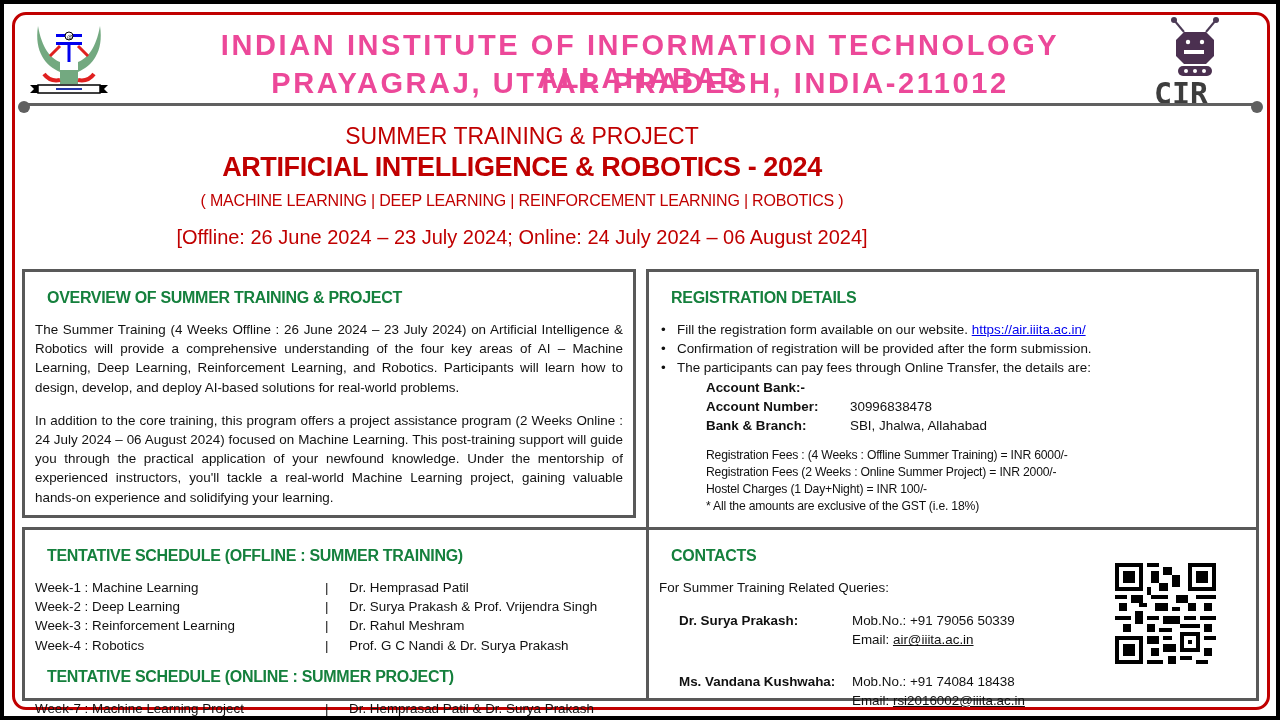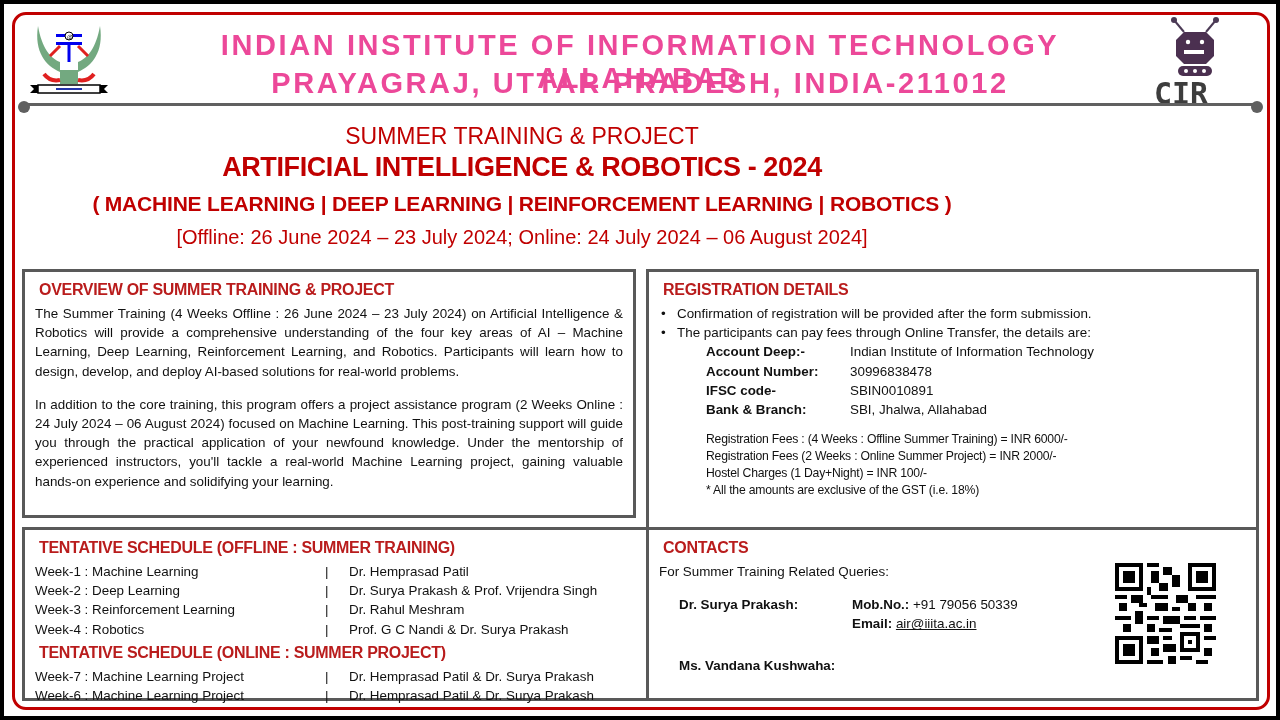--- a/index.html
+++ b/index.html
@@ -9,42 +9,42 @@
   .hdr-line{position:absolute;left:22px;top:103px;width:1232px;height:3px;background:#606060;}
   .dot{position:absolute;width:12px;height:12px;border-radius:50%;background:#606060;top:101px;}
   .logo-left{position:absolute;left:26px;top:22px;width:86px;height:78px;}
   .logo-right{position:absolute;left:1150px;top:16px;width:100px;height:90px;}
   .title1,.title2{position:absolute;left:120px;width:1040px;text-align:center;font-weight:bold;color:#ec4899;letter-spacing:2.6px;font-size:29px;}
   .title1{top:29px;}
   .title2{top:67px;}
   .sub{position:absolute;left:0;width:1044px;text-align:center;color:#c00000;}
   .s1{top:123px;font-size:23px;}
   .s2{top:152px;font-size:27px;font-weight:bold;letter-spacing:-0.4px;}
-  .s3{top:192px;font-size:21px;letter-spacing:-0.2px;font-weight:bold;}
+  .s3{top:192px;font-size:16px;letter-spacing:-0.2px;}
   .s4{top:226px;font-size:20px;}
   .box{position:absolute;border:3px solid #595959;background:#fff;box-sizing:border-box;padding:4px 10px;font-size:13.4px;color:#111;line-height:19.2px;}
-  .box h3{margin:4px;color:#b91c1c;font-size:16px;font-weight:bold;letter-spacing:-0.3px;line-height:20px;}
+  .box h3{margin:12px;color:#15803d;font-size:16px;font-weight:bold;letter-spacing:-0.3px;line-height:20px;}
   .justify{text-align:justify;margin:0;}
   .b1{left:22px;top:269px;width:614px;height:249px;}
   .b2{left:646px;top:269px;width:613px;height:262px;}
   .b3{left:22px;top:527px;width:704px;height:174px;}
   .b4{left:646px;top:527px;width:613px;height:174px;}
   ul.reg{margin:0;padding:0 0 0 18px;list-style:none;}
   ul.reg li{position:relative;}
   ul.reg li:before{content:"\2022";position:absolute;left:-16px;}
   .link{color:#0000ee;text-decoration:underline;}
   .kv{display:flex;margin-left:47px;}
   .kv .k{width:144px;font-weight:bold;}
   .fees{margin-left:47px;margin-top:12px;font-size:12.2px;line-height:16.8px;letter-spacing:-0.2px;}
   .sched-row{display:flex;}
   .sched-row .w{width:290px;}
   .sched-row .p{width:24px;}
   .contact-row{display:flex;margin-left:20px;}
   .contact-row .n{width:173px;font-weight:bold;}
-  .contact-row .d b{font-weight:bold;}
+  .contact-row .d b{font-weight:normal;}
   .u{text-decoration:underline;}
   .qr{position:absolute;left:1115px;top:563px;width:101px;height:101px;}
 </style>
 </head>
 <body>
 
 <div class="page">
   <div class="redframe"></div>
 </div>
 
@@ -100,34 +100,32 @@
 
 <div class="box b1">
   <h3>OVERVIEW OF SUMMER TRAINING &amp; PROJECT</h3>
   <p class="justify">The Summer Training (4 Weeks Offline : 26 June 2024 – 23 July 2024) on Artificial Intelligence &amp; Robotics will provide a comprehensive understanding of the four key areas of AI – Machine Learning, Deep Learning, Reinforcement Learning, and Robotics. Participants will learn how to design, develop, and deploy AI-based solutions for real-world problems.</p>
   <p class="justify" style="margin-top:14px;">In addition to the core training, this program offers a project assistance program (2 Weeks Online : 24 July 2024 – 06 August 2024) focused on Machine Learning. This post-training support will guide you through the practical application of your newfound knowledge. Under the mentorship of experienced instructors, you'll tackle a real-world Machine Learning project, gaining valuable hands-on experience and solidifying your learning.</p>
 </div>
 
 <div class="box b2">
   <h3>REGISTRATION DETAILS</h3>
   <ul class="reg">
+    <li>
+      <span>Fill the registration form available on our website. </span><span class="link">https://air.iiita.ac.in/</span>
+    </li>
     <li>Confirmation of registration will be provided after the form submission.</li>
     <li>The participants can pay fees through Online Transfer, the details are:</li>
   </ul>
   <div class="kv">
-    <span class="k">Account Deep:-</span>
-    <span>Indian Institute of Information Technology</span>
+    <span class="k">Account Bank:-</span>
   </div>
   <div class="kv">
     <span class="k">Account Number:</span>
     <span>30996838478</span>
-  </div>
-  <div class="kv">
-    <span class="k">IFSC code-</span>
-    <span>SBIN0010891</span>
   </div>
   <div class="kv">
     <span class="k">Bank &amp; Branch:</span>
     <span>SBI, Jhalwa, Allahabad</span>
   </div>
   <div class="fees">
     <div>Registration Fees : (4 Weeks : Offline Summer Training) = INR 6000/-</div>
     <div>Registration Fees (2 Weeks : Online Summer Project) = INR 2000/-</div>
     <div>Hostel Charges (1 Day+Night) = INR 100/-</div>
     <div>* All the amounts are exclusive of the GST (i.e. 18%)</div>
@@ -174,20 +172,24 @@
   <div>For Summer Training Related Queries:</div>
   <div class="contact-row" style="margin-top:14px;">
     <span class="n">Dr. Surya Prakash:</span>
     <span class="d">
       <b>Mob.No.:</b><span> +91 79056 50339</span><br>
       <b>Email:</b> <span class="u">air@iiita.ac.in</span>
     </span>
   </div>
   <div class="contact-row" style="margin-top:22px;">
     <span class="n">Ms. Vandana Kushwaha:</span>
+    <span class="d">
+      <b>Mob.No.:</b><span> +91 74084 18438</span><br>
+      <b>Email:</b> <span class="u">rsi2016002@iiita.ac.in</span>
+    </span>
   </div>
 </div>
 
 <div class="qr">
   <svg width="101" height="101" viewBox="0 0 25 25" shape-rendering="crispEdges">
     <rect width="25" height="25" fill="#fff"></rect>
     <g fill="#000">
       <rect x="0" y="0" width="7" height="7"></rect>
         <rect x="1" y="1" width="5" height="5" fill="#fff"></rect>
         <rect x="2" y="2" width="3" height="3"></rect>

